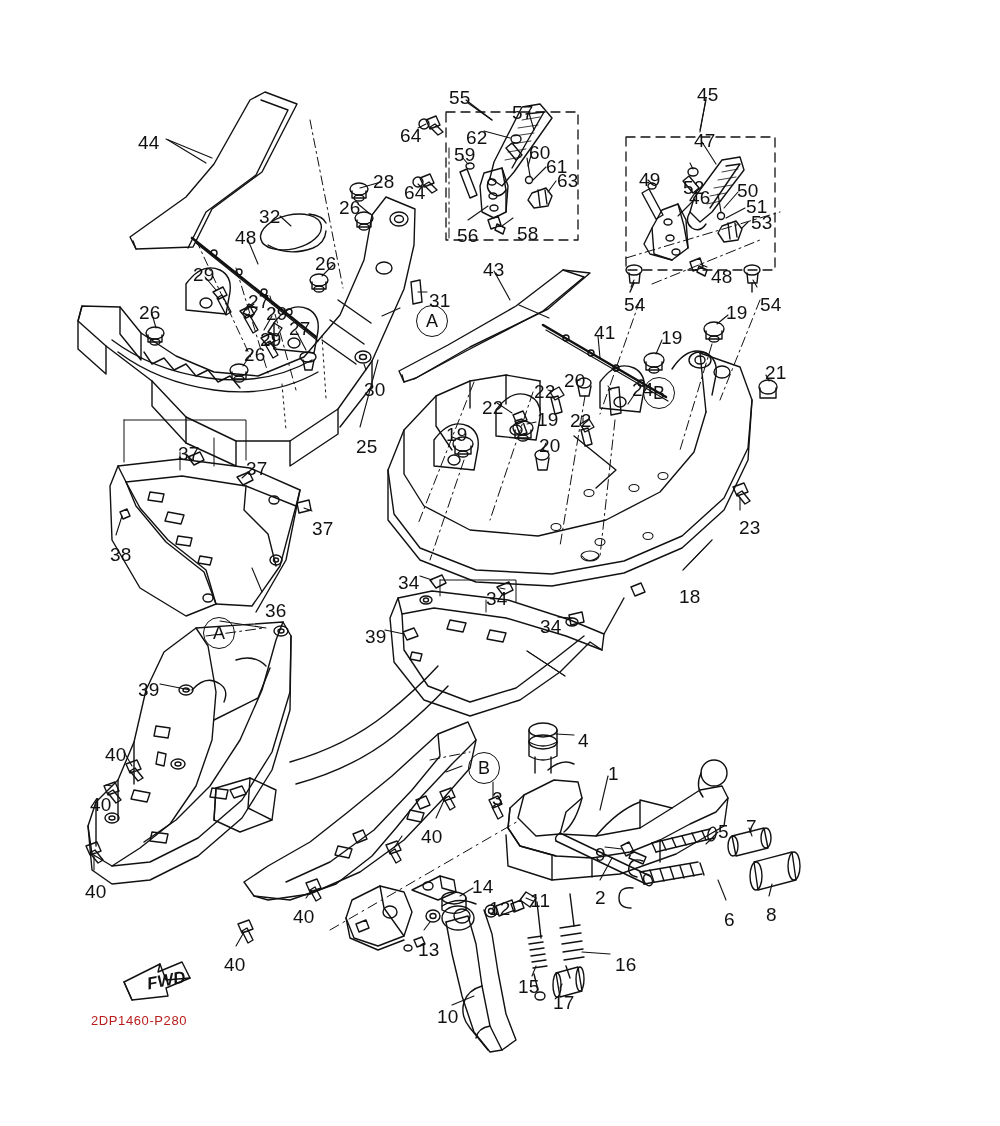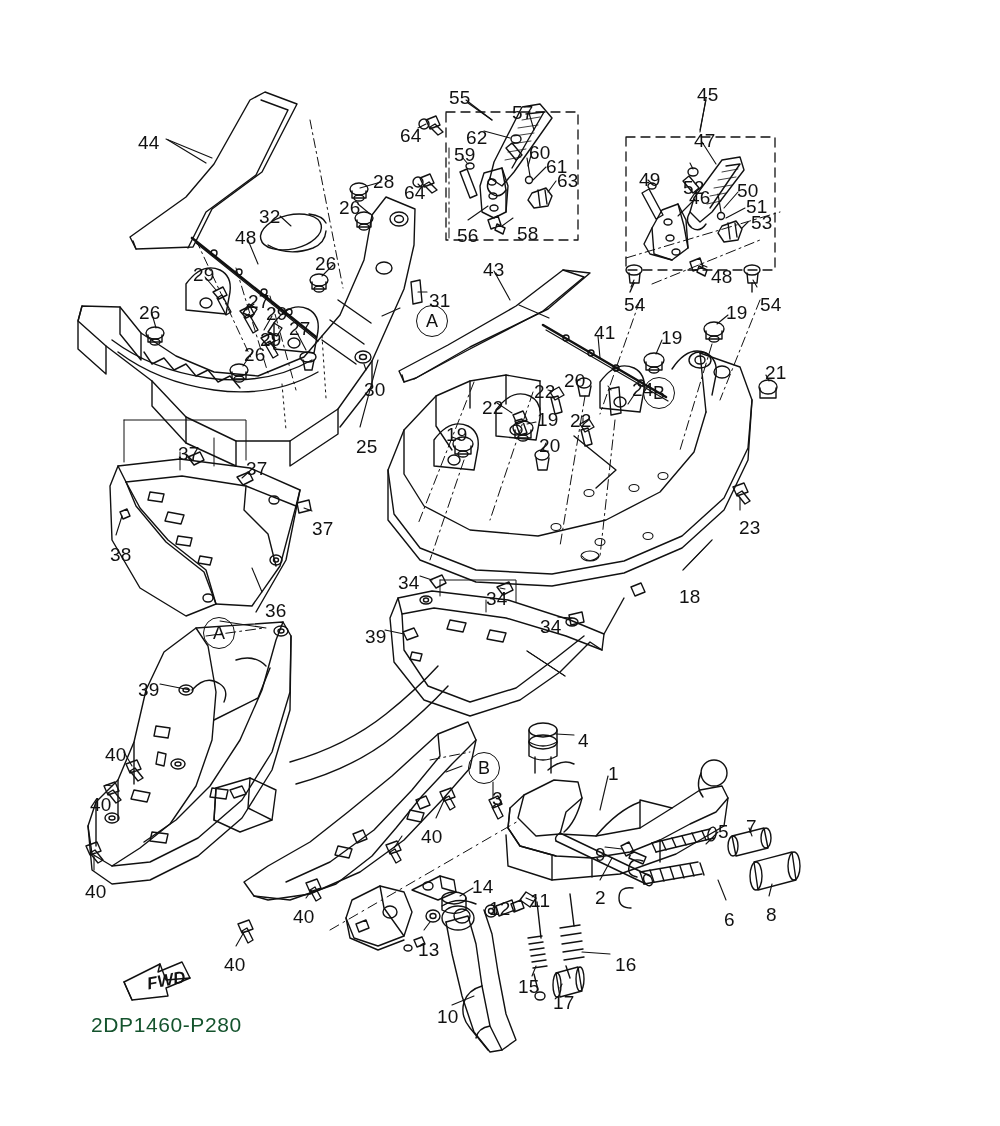--- a/index.html
+++ b/index.html
@@ -6,21 +6,21 @@
   body{width:1000px;height:1126px;font-family:"Liberation Sans",sans-serif;}
   #stage{position:relative;width:1000px;height:1126px;background:#fff;overflow:hidden;}
   #art{position:absolute;left:0;top:0;width:1000px;height:1126px;}
   .lbl{position:absolute;font-family:"Liberation Sans",sans-serif;font-size:19px;color:#111;
        line-height:1;white-space:nowrap;letter-spacing:.3px;}
   .circ{position:absolute;width:30px;height:30px;border:1.8px solid #111;border-radius:50%;
         display:flex;align-items:center;justify-content:center;font-size:18px;color:#111;
         background:transparent;}
   .fwdtxt{position:absolute;font-size:17px;font-weight:bold;font-style:italic;color:#111;
           transform:rotate(-11deg);letter-spacing:0px;}
-  .partno{position:absolute;font-size:21px;color:#14532d;letter-spacing:.6px;}
+  .partno{position:absolute;font-size:13px;color:#b91c1c;letter-spacing:.6px;}
   .hl{position:absolute;border:4px solid #ee0000;border-radius:13px;background:transparent;}
   .hl .hlnum{position:absolute;left:8px;top:2px;font-size:19px;color:#111;}
 </style>
 </head>
 <body>
 
 <div id="stage">
 
   <svg id="art" viewBox="0 0 1000 1126">
     <g fill="none" stroke="#111" stroke-width="1.4" stroke-linejoin="round" stroke-linecap="round">

